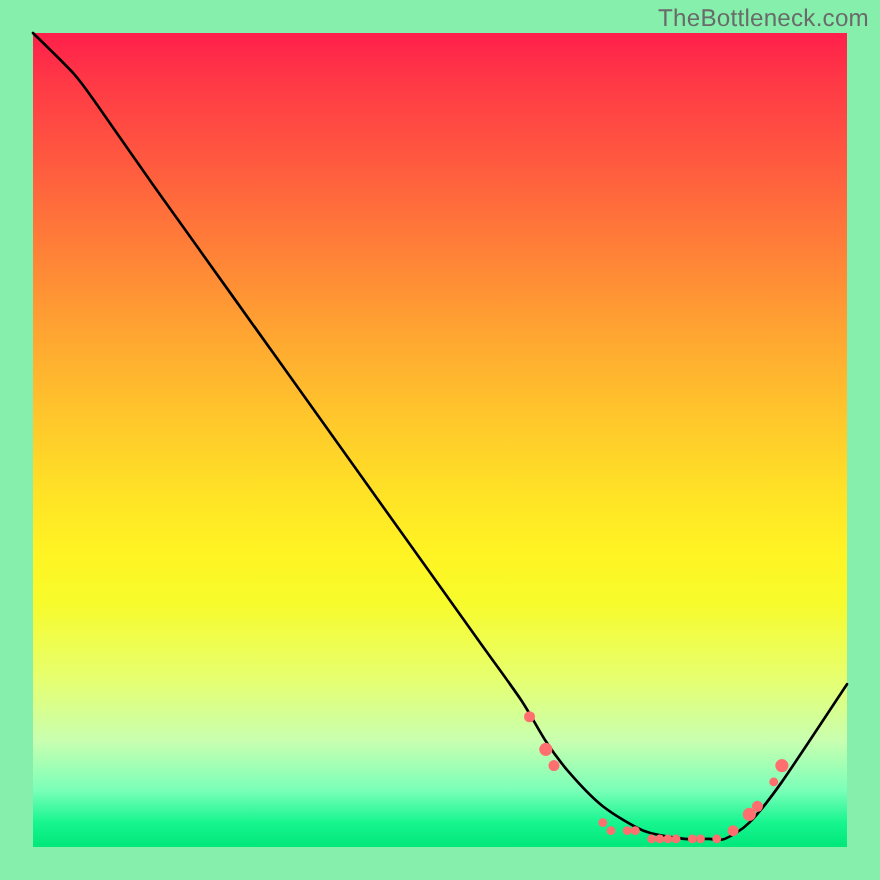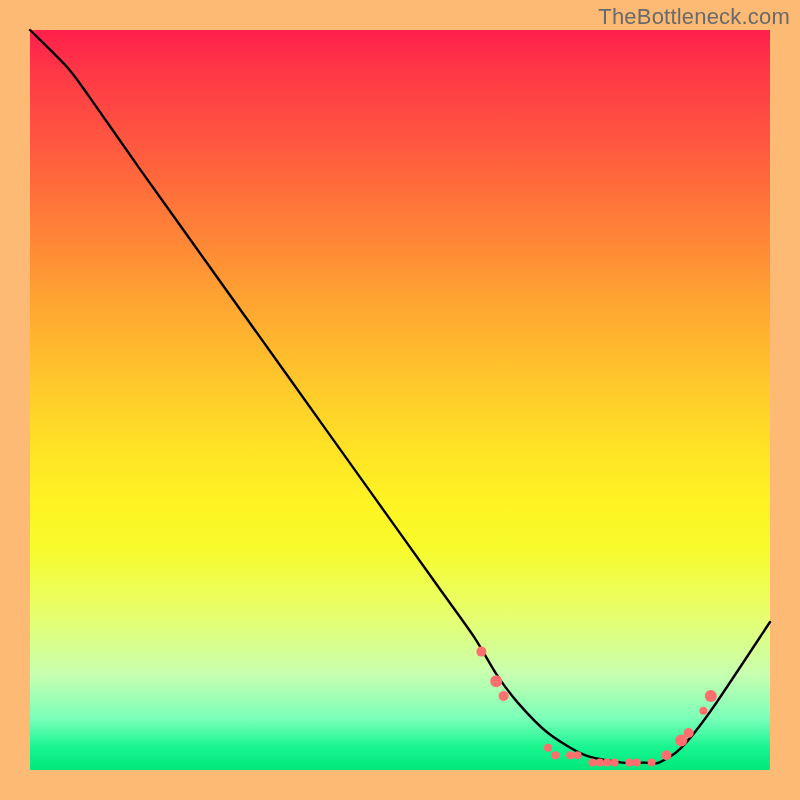--- a/index.html
+++ b/index.html
@@ -8,21 +8,21 @@
     width: 800px;
     height: 800px;
     background: #000;
     overflow: hidden;
     font-family: Arial, Helvetica, sans-serif;
   }
   .frame {
     position: relative;
     width: 800px;
     height: 800px;
-    background: #fdba74;
+    background: #86efac;
   }
   .watermark {
     position: absolute;
     top: 4px;
     right: 10px;
     color: #6a6a6a;
     font-size: 22px;
     font-weight: 500;
     letter-spacing: 0.2px;
     z-index: 10;

